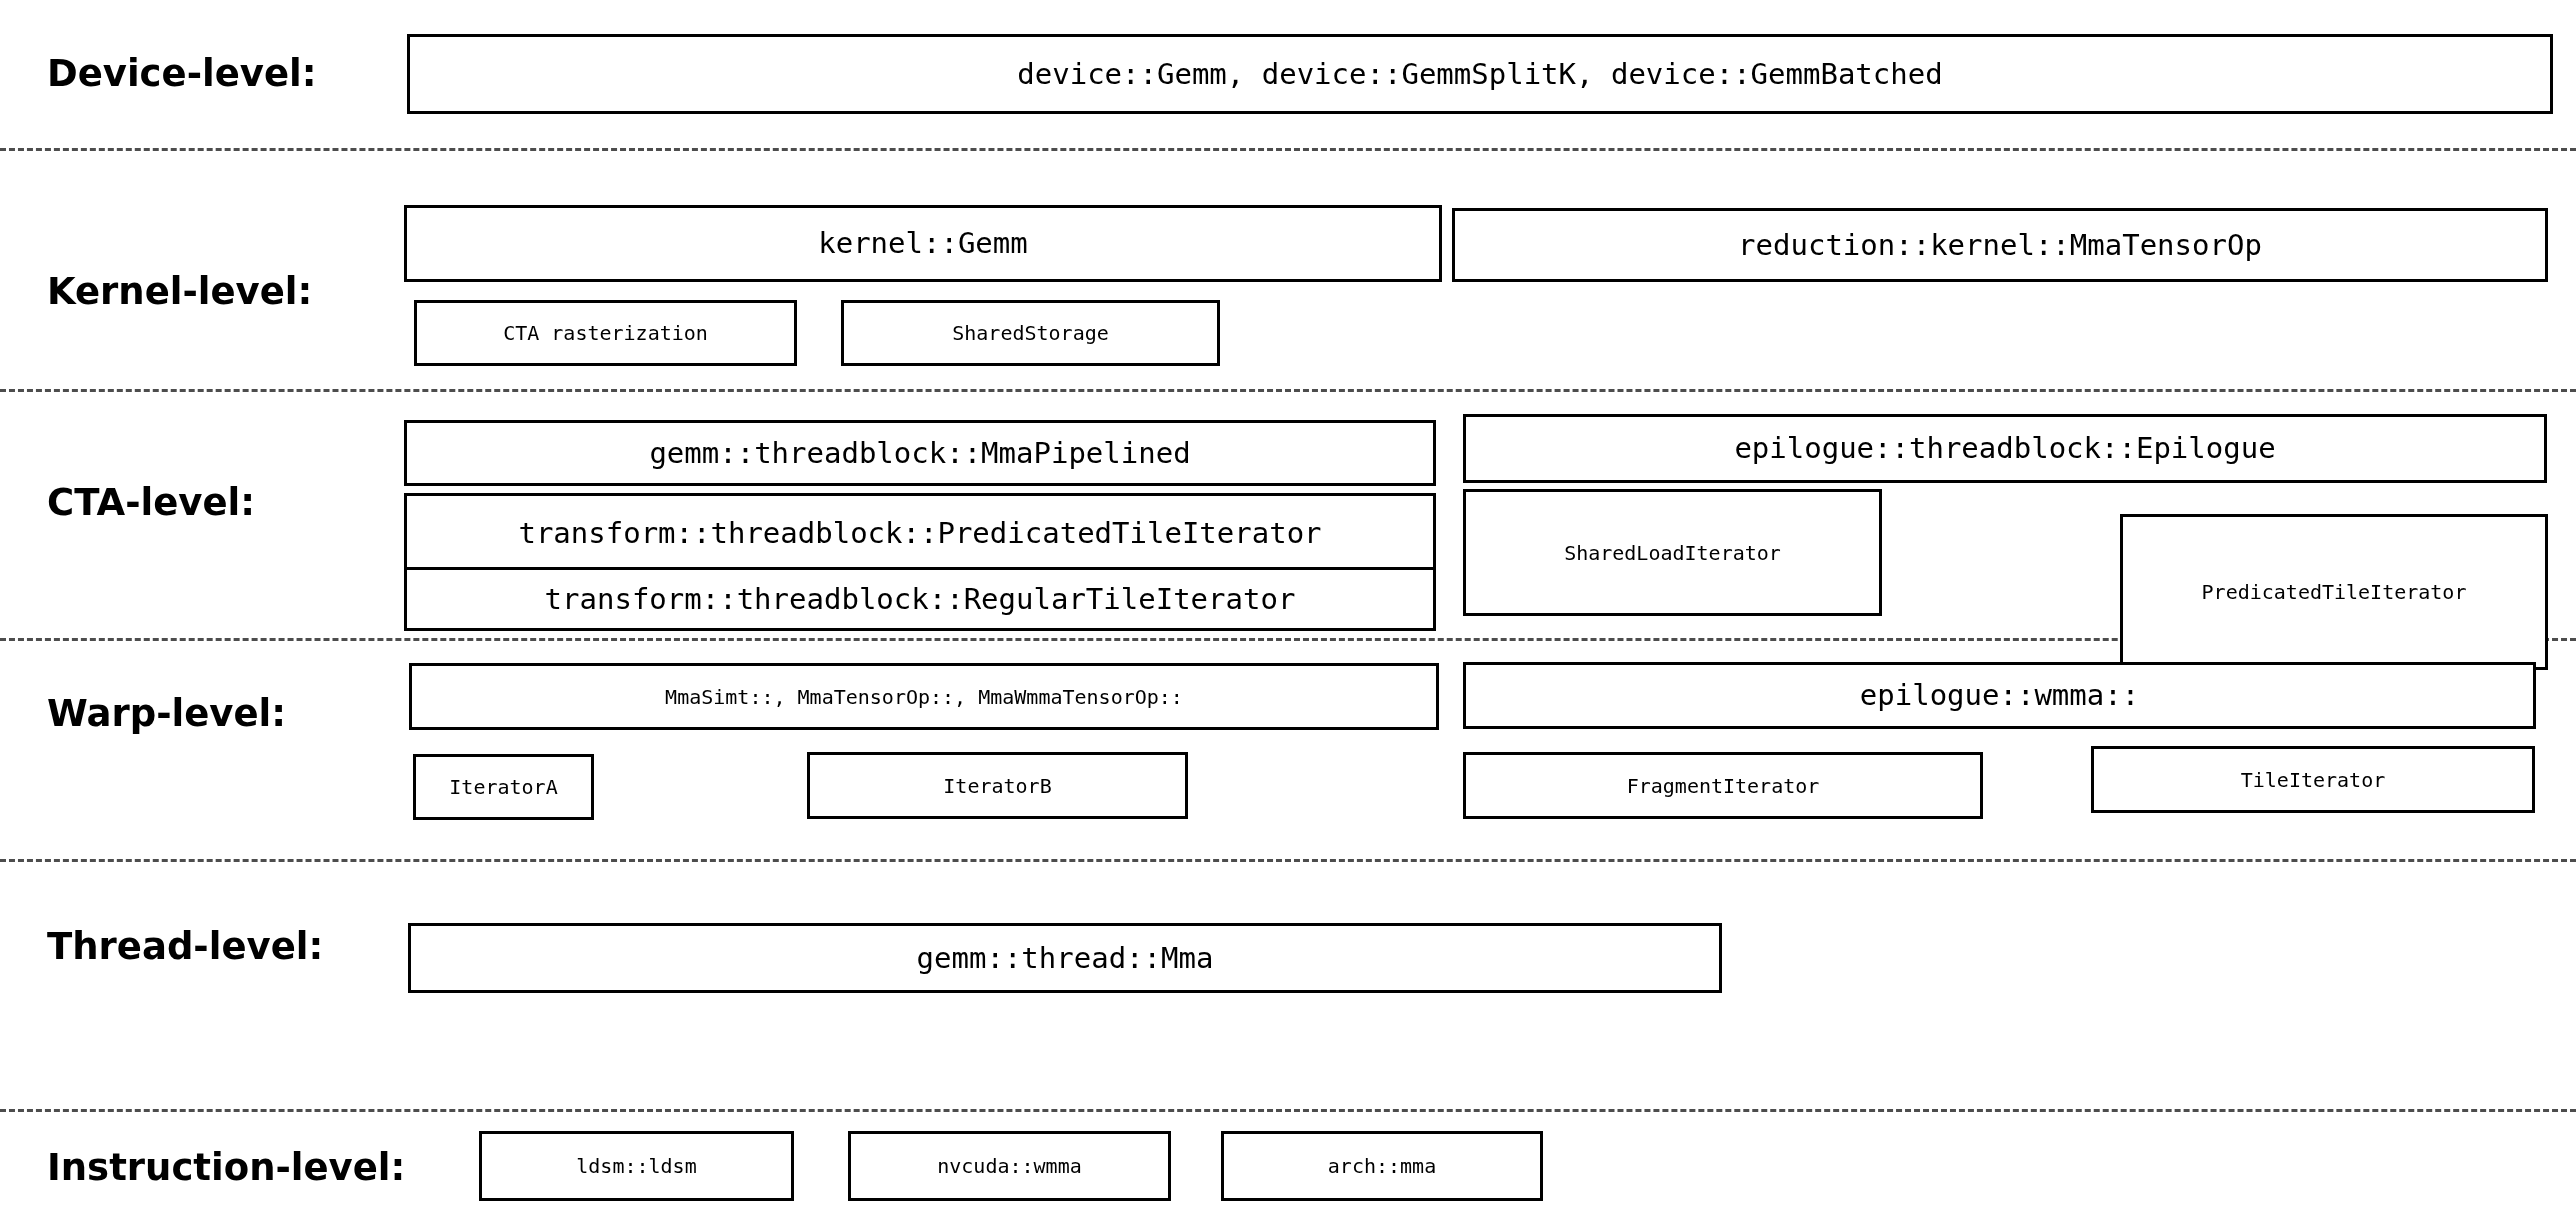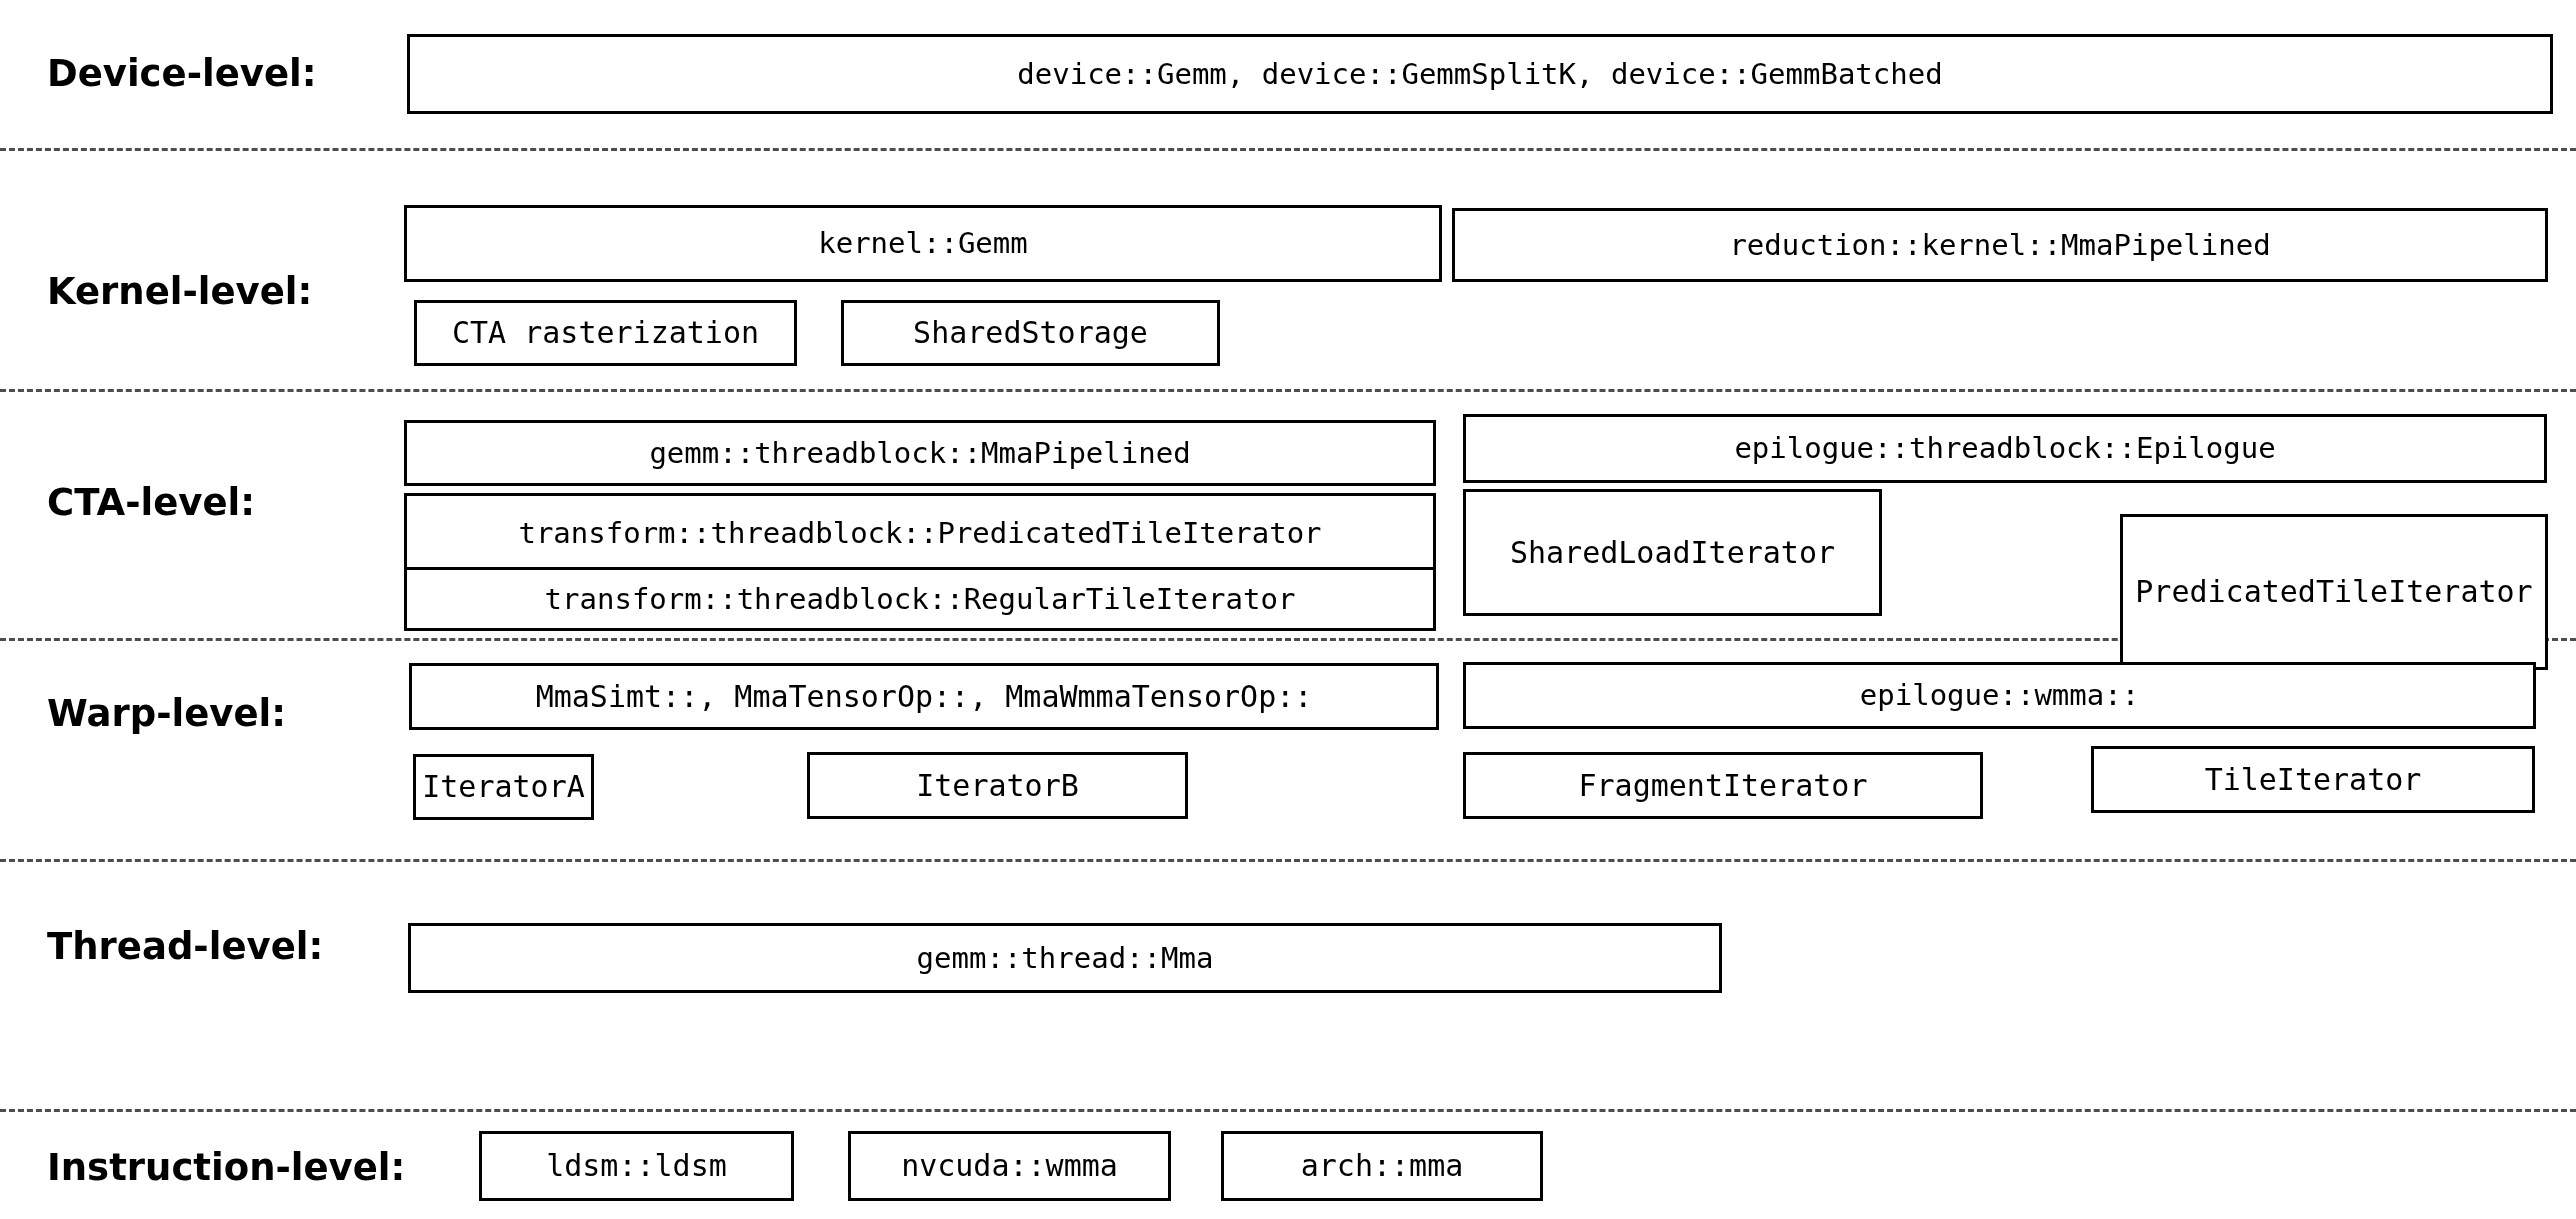--- a/index.html
+++ b/index.html
@@ -40,21 +40,21 @@
     display: flex;
     align-items: center;
     justify-content: center;
     color: #000000;
     font-family: "DejaVu Sans Mono", monospace;
     font-size: 29px;
     line-height: 1;
     white-space: nowrap;
     overflow: hidden;
   }
-  .node.small { font-size: 30px; }
+  .node.small { font-size: 20px; }
 </style>
 </head>
 <body>
 
 <div id="canvas">
 
   <div class="sep" style="top:148px;"></div>
   <div class="sep" style="top:389px;"></div>
   <div class="sep" style="top:638px;"></div>
   <div class="sep" style="top:859px;"></div>
@@ -63,21 +63,21 @@
   <div class="level-label" style="left:47px; top:55px;">Device-level:</div>
   <div class="level-label" style="left:47px; top:273px;">Kernel-level:</div>
   <div class="level-label" style="left:47px; top:484px;">CTA-level:</div>
   <div class="level-label" style="left:47px; top:695px;">Warp-level:</div>
   <div class="level-label" style="left:47px; top:928px;">Thread-level:</div>
   <div class="level-label" style="left:47px; top:1149px;">Instruction-level:</div>
 
   <div class="node" style="left:407px; top:34px; width:2146px; height:80px;">device::Gemm, device::GemmSplitK, device::GemmBatched</div>
 
   <div class="node" style="left:404px; top:205px; width:1038px; height:77px;">kernel::Gemm</div>
-  <div class="node" style="left:1452px; top:208px; width:1096px; height:74px;">reduction::kernel::MmaPipelined</div>
+  <div class="node" style="left:1452px; top:208px; width:1096px; height:74px;">reduction::kernel::MmaTensorOp</div>
   <div class="node small" style="left:414px; top:300px; width:383px; height:66px;">CTA rasterization</div>
   <div class="node small" style="left:841px; top:300px; width:379px; height:66px;">SharedStorage</div>
 
   <div class="node" style="left:404px; top:420px; width:1032px; height:66px;">gemm::threadblock::MmaPipelined</div>
   <div class="node" style="left:1463px; top:414px; width:1084px; height:69px;">epilogue::threadblock::Epilogue</div>
 
   <div class="node" style="left:404px; top:493px; width:1032px; height:80px;">transform::threadblock::PredicatedTileIterator</div>
   <div class="node small" style="left:1463px; top:489px; width:419px; height:127px;">SharedLoadIterator</div>
   <div class="node small" style="left:2120px; top:489px; width:428px; height:156px;margin-top:25px;">PredicatedTileIterator</div>
 

